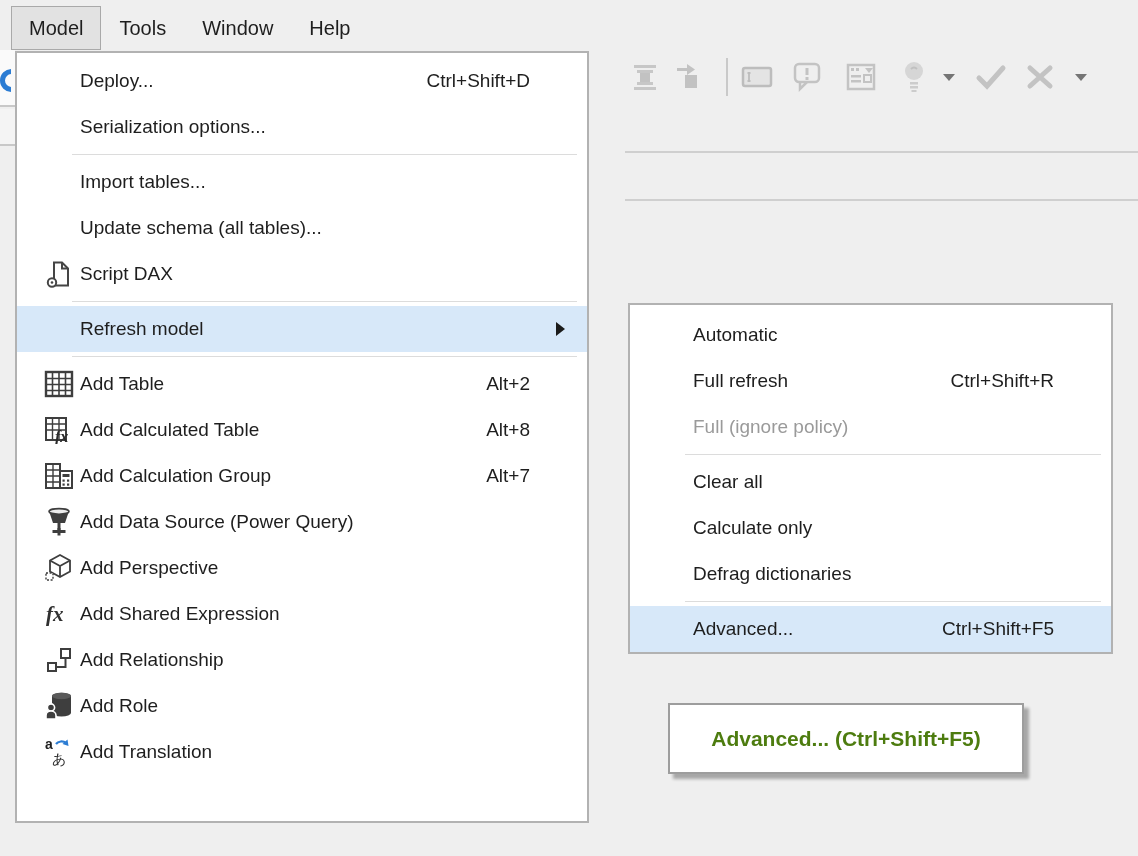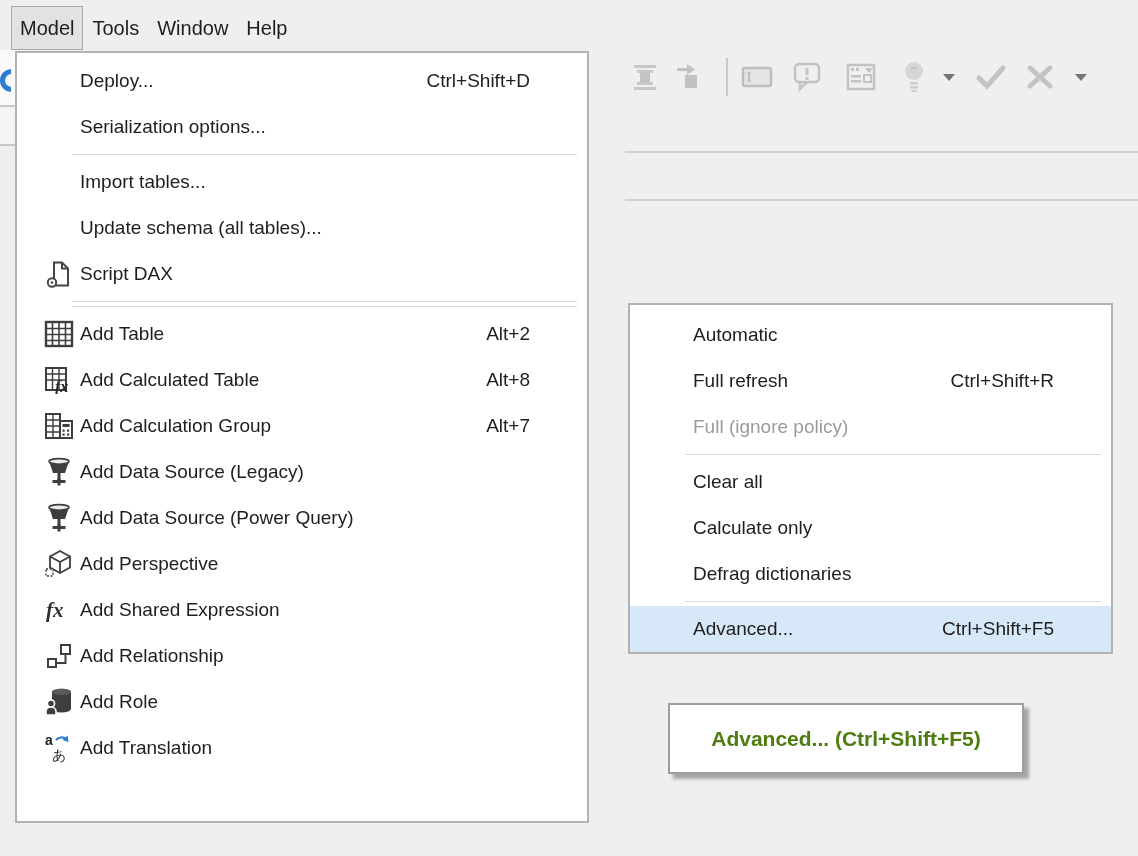--- a/index.html
+++ b/index.html
@@ -6,21 +6,21 @@
   html,body { margin:0; padding:0; }
   body {
     width:1138px; height:856px; position:relative; overflow:hidden;
     background:#efefef; color:#1e1e1e;
     font-family:"Liberation Sans", sans-serif;
   }
 
   
   .menubar { position:absolute; left:11px; top:6px; display:flex; height:44px; }
   .menubar-item {
-    display:flex; align-items:center; padding:0 8px; font-size:20px;
+    display:flex; align-items:center; padding:0 17px; font-size:20px;
     border:1px solid transparent; white-space:nowrap;
   }
   .menubar-item.open { background:#e2e2e2; border-color:#a9a9a9; }
 
   
   .toolbar { position:absolute; left:632px; top:58px; height:38px; display:flex; align-items:center; }
   .tb-btn { display:flex; align-items:center; justify-content:center; }
   .tb-sep { width:2px; height:38px; background:#c9c9c9; margin-left:24px; }
   .caret { width:0; height:0; border-left:6px solid transparent; border-right:6px solid transparent; border-top:7px solid #757575; }
 
@@ -179,20 +179,24 @@
         <path d="M17 3.5 V9.5 H23" fill="none" stroke="#454545" stroke-width="2"></path>
         <circle cx="7" cy="23.5" r="4.2" fill="#fff" stroke="#454545" stroke-width="2"></circle>
         <circle cx="7" cy="23.5" r="1.3" fill="#454545"></circle>
       </svg>
     </span>
     <span class="label">Script DAX</span>
   </div>
 
   <div class="menu-sep"></div>
 
+  <div class="menu-item highlight">
+    <span class="label">Refresh model</span>
+    <span class="sub-arrow"></span>
+  </div>
 
   <div class="menu-sep"></div>
 
   <div class="menu-item">
     <span class="mi-icon">
       <svg width="30" height="28" viewBox="0 0 30 28">
         <rect x="2" y="2" width="26" height="24" fill="none" stroke="#3e3e3e" stroke-width="2.4"></rect>
         <path d="M2 8.5 H28 M2 14.5 H28 M2 20.5 H28 M8.5 2 V26 M15 2 V26 M21.5 2 V26" stroke="#3e3e3e" stroke-width="1.6"></path>
       </svg>
     </span>
@@ -222,43 +226,31 @@
         <rect x="18.5" y="17.5" width="2.2" height="2.2" fill="#3e3e3e"></rect>
           <rect x="23" y="17.5" width="2.2" height="2.2" fill="#3e3e3e"></rect>
         <rect x="18.5" y="21.5" width="2.2" height="2.2" fill="#3e3e3e"></rect>
           <rect x="23" y="21.5" width="2.2" height="2.2" fill="#3e3e3e"></rect>
       </svg>
     </span>
     <span class="label">Add Calculation Group</span>
     <span class="shortcut">Alt+7</span>
   </div>
 
+
   <div class="menu-item">
     <span class="mi-icon">
       <svg width="30" height="30" viewBox="0 0 30 30">
         <path d="M5 4 L25 4 L21 16 L9 16 Z" fill="#3e3e3e"></path>
         <ellipse cx="15" cy="4.4" rx="10" ry="2.8" fill="#ececec" stroke="#3e3e3e" stroke-width="1.6"></ellipse>
         <rect x="13.5" y="16" width="3" height="7" fill="#3e3e3e"></rect>
         <rect x="8.5" y="23" width="13" height="3" fill="#3e3e3e"></rect>
         <rect x="13.5" y="21" width="3" height="7.5" fill="#3e3e3e"></rect>
       </svg>
     </span>
-    <span class="label">Add Data Source (Legacy)</span>
-  </div>
-
-  <div class="menu-item">
-    <span class="mi-icon">
-      <svg width="30" height="30" viewBox="0 0 30 30">
-        <path d="M5 4 L25 4 L21 16 L9 16 Z" fill="#3e3e3e"></path>
-        <ellipse cx="15" cy="4.4" rx="10" ry="2.8" fill="#ececec" stroke="#3e3e3e" stroke-width="1.6"></ellipse>
-        <rect x="13.5" y="16" width="3" height="7" fill="#3e3e3e"></rect>
-        <rect x="8.5" y="23" width="13" height="3" fill="#3e3e3e"></rect>
-        <rect x="13.5" y="21" width="3" height="7.5" fill="#3e3e3e"></rect>
-      </svg>
-    </span>
     <span class="label">Add Data Source (Power Query)</span>
   </div>
 
   <div class="menu-item">
     <span class="mi-icon">
       <svg width="30" height="30" viewBox="0 0 30 30">
         <path d="M16 2 L26 7.5 L26 18.5 L16 24 L6 18.5 L6 7.5 Z" fill="none" stroke="#3e3e3e" stroke-width="1.8"></path>
         <path d="M6 7.5 L16 13 L26 7.5 M16 13 V24" fill="none" stroke="#3e3e3e" stroke-width="1.8"></path>
         <rect x="2" y="20" width="7" height="7" fill="#fff" stroke="#3e3e3e" stroke-width="1.4" stroke-dasharray="2,1.6"></rect>
       </svg>

